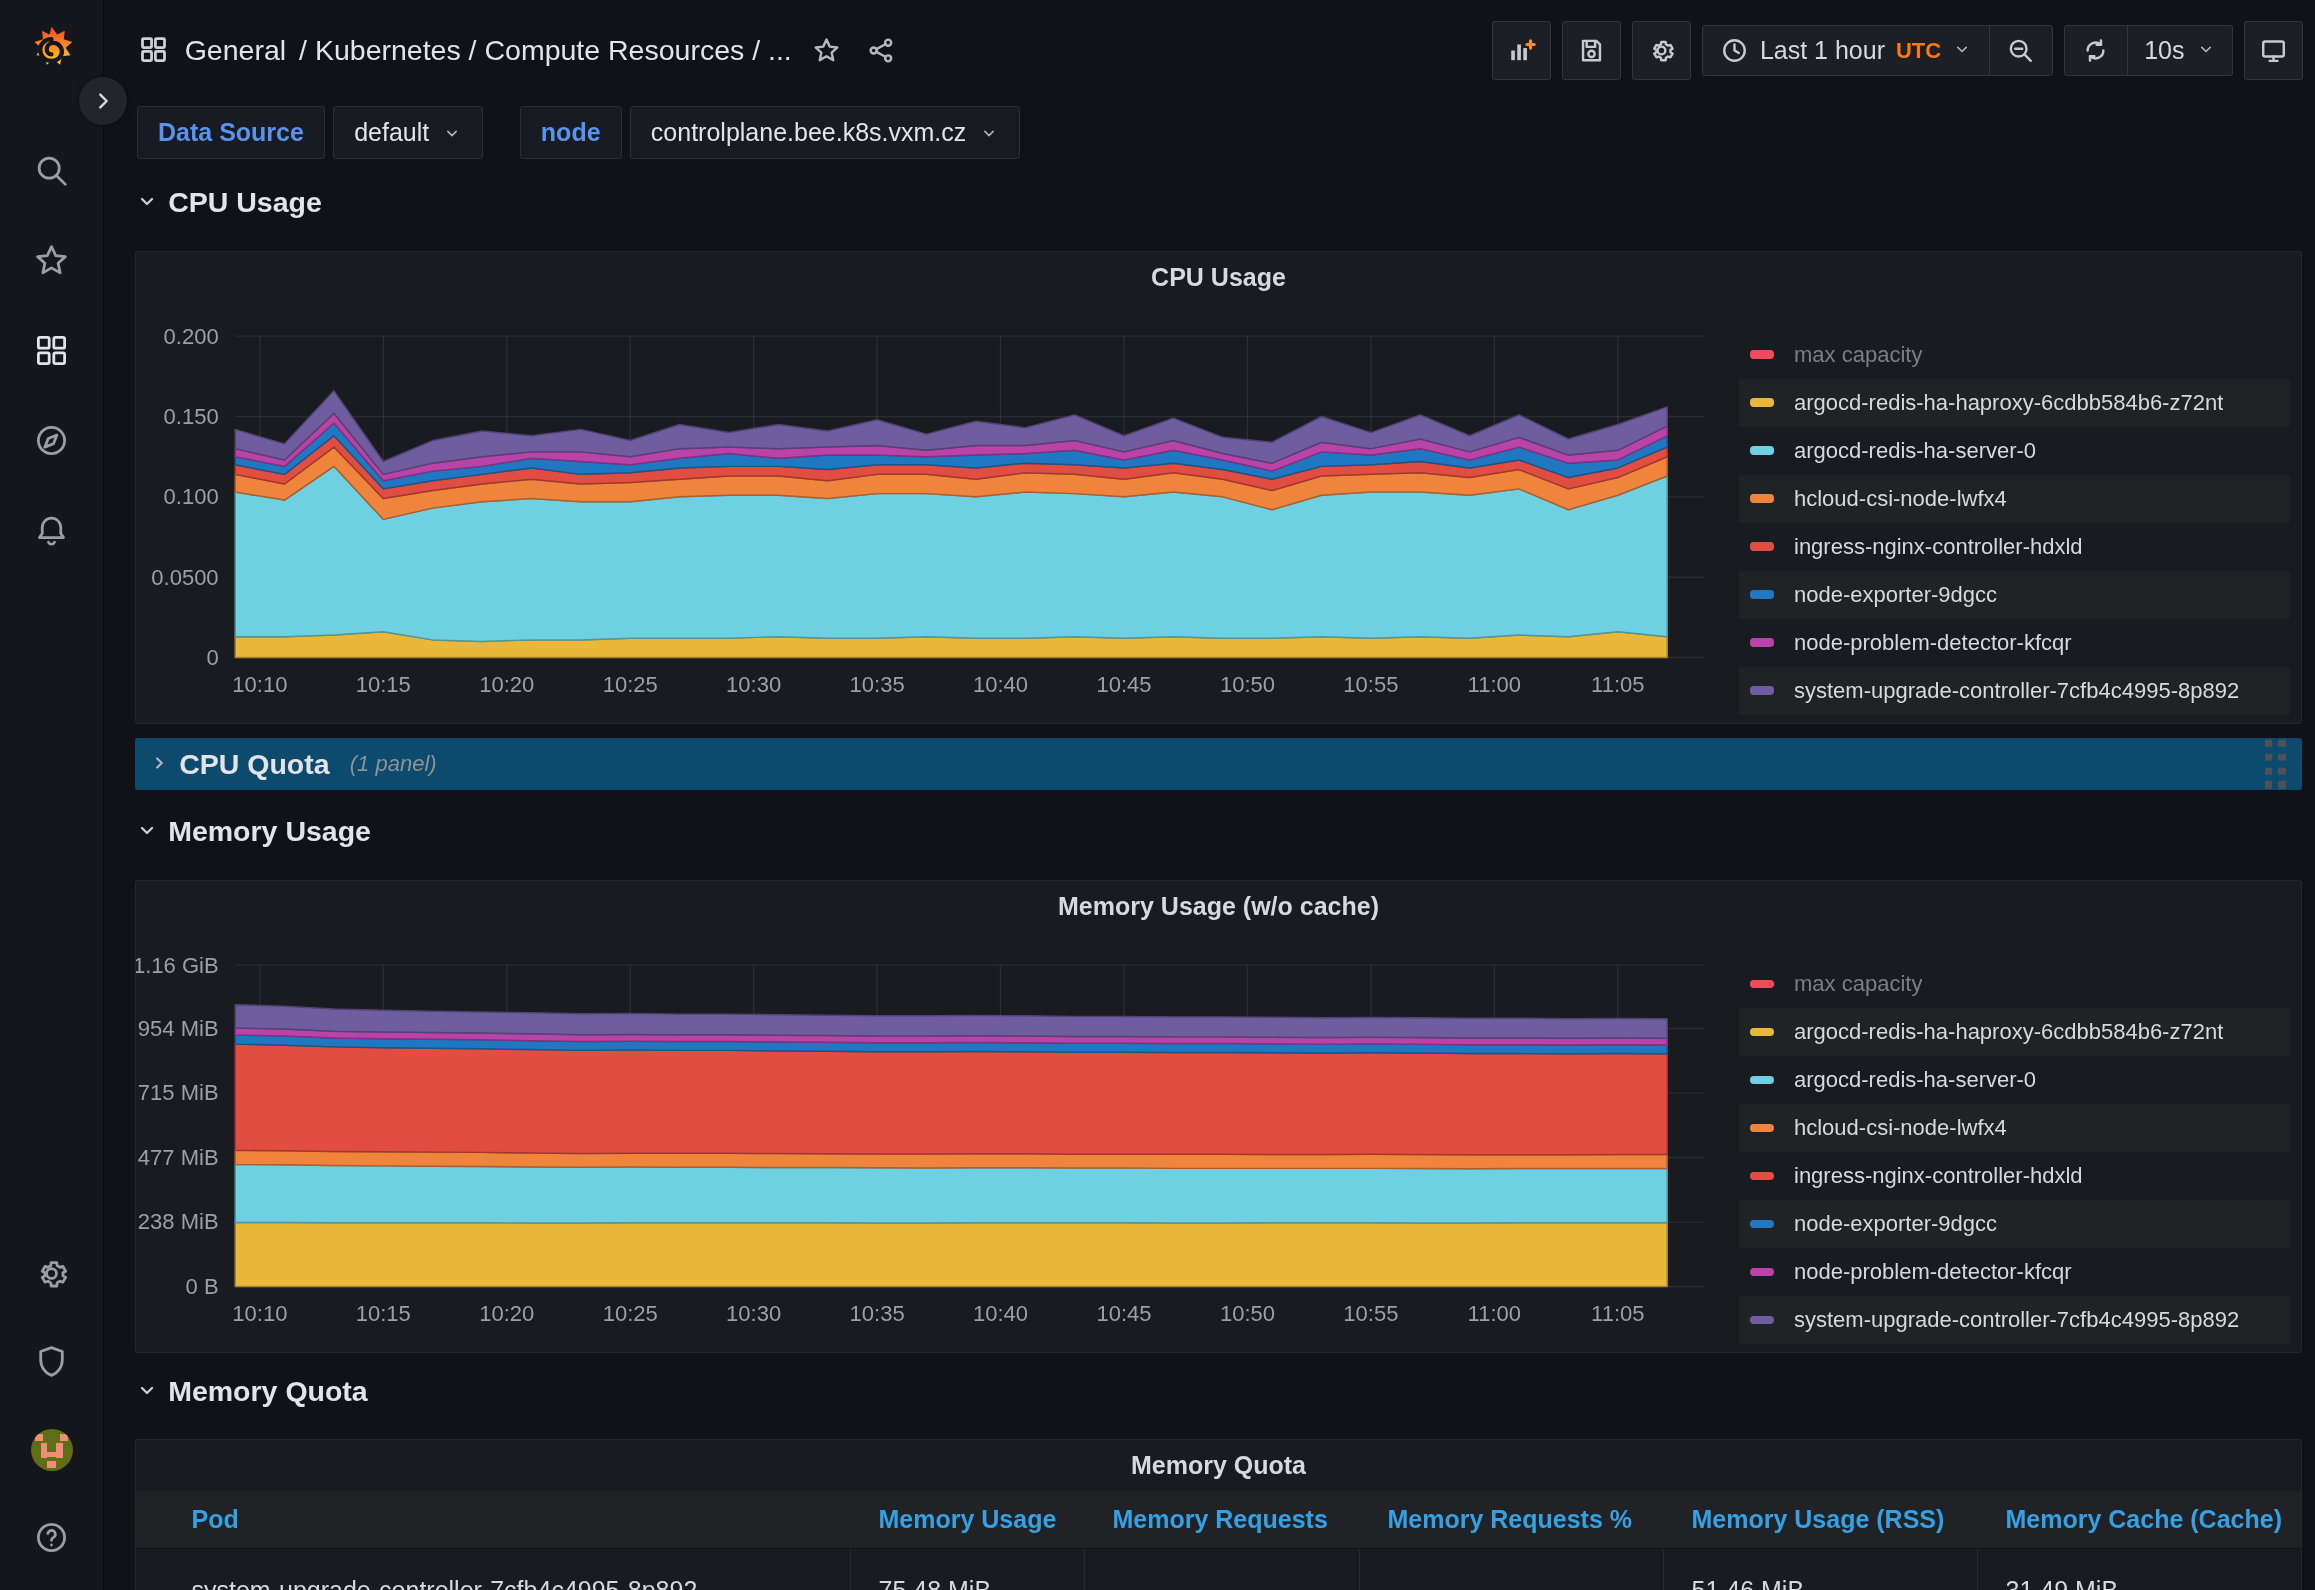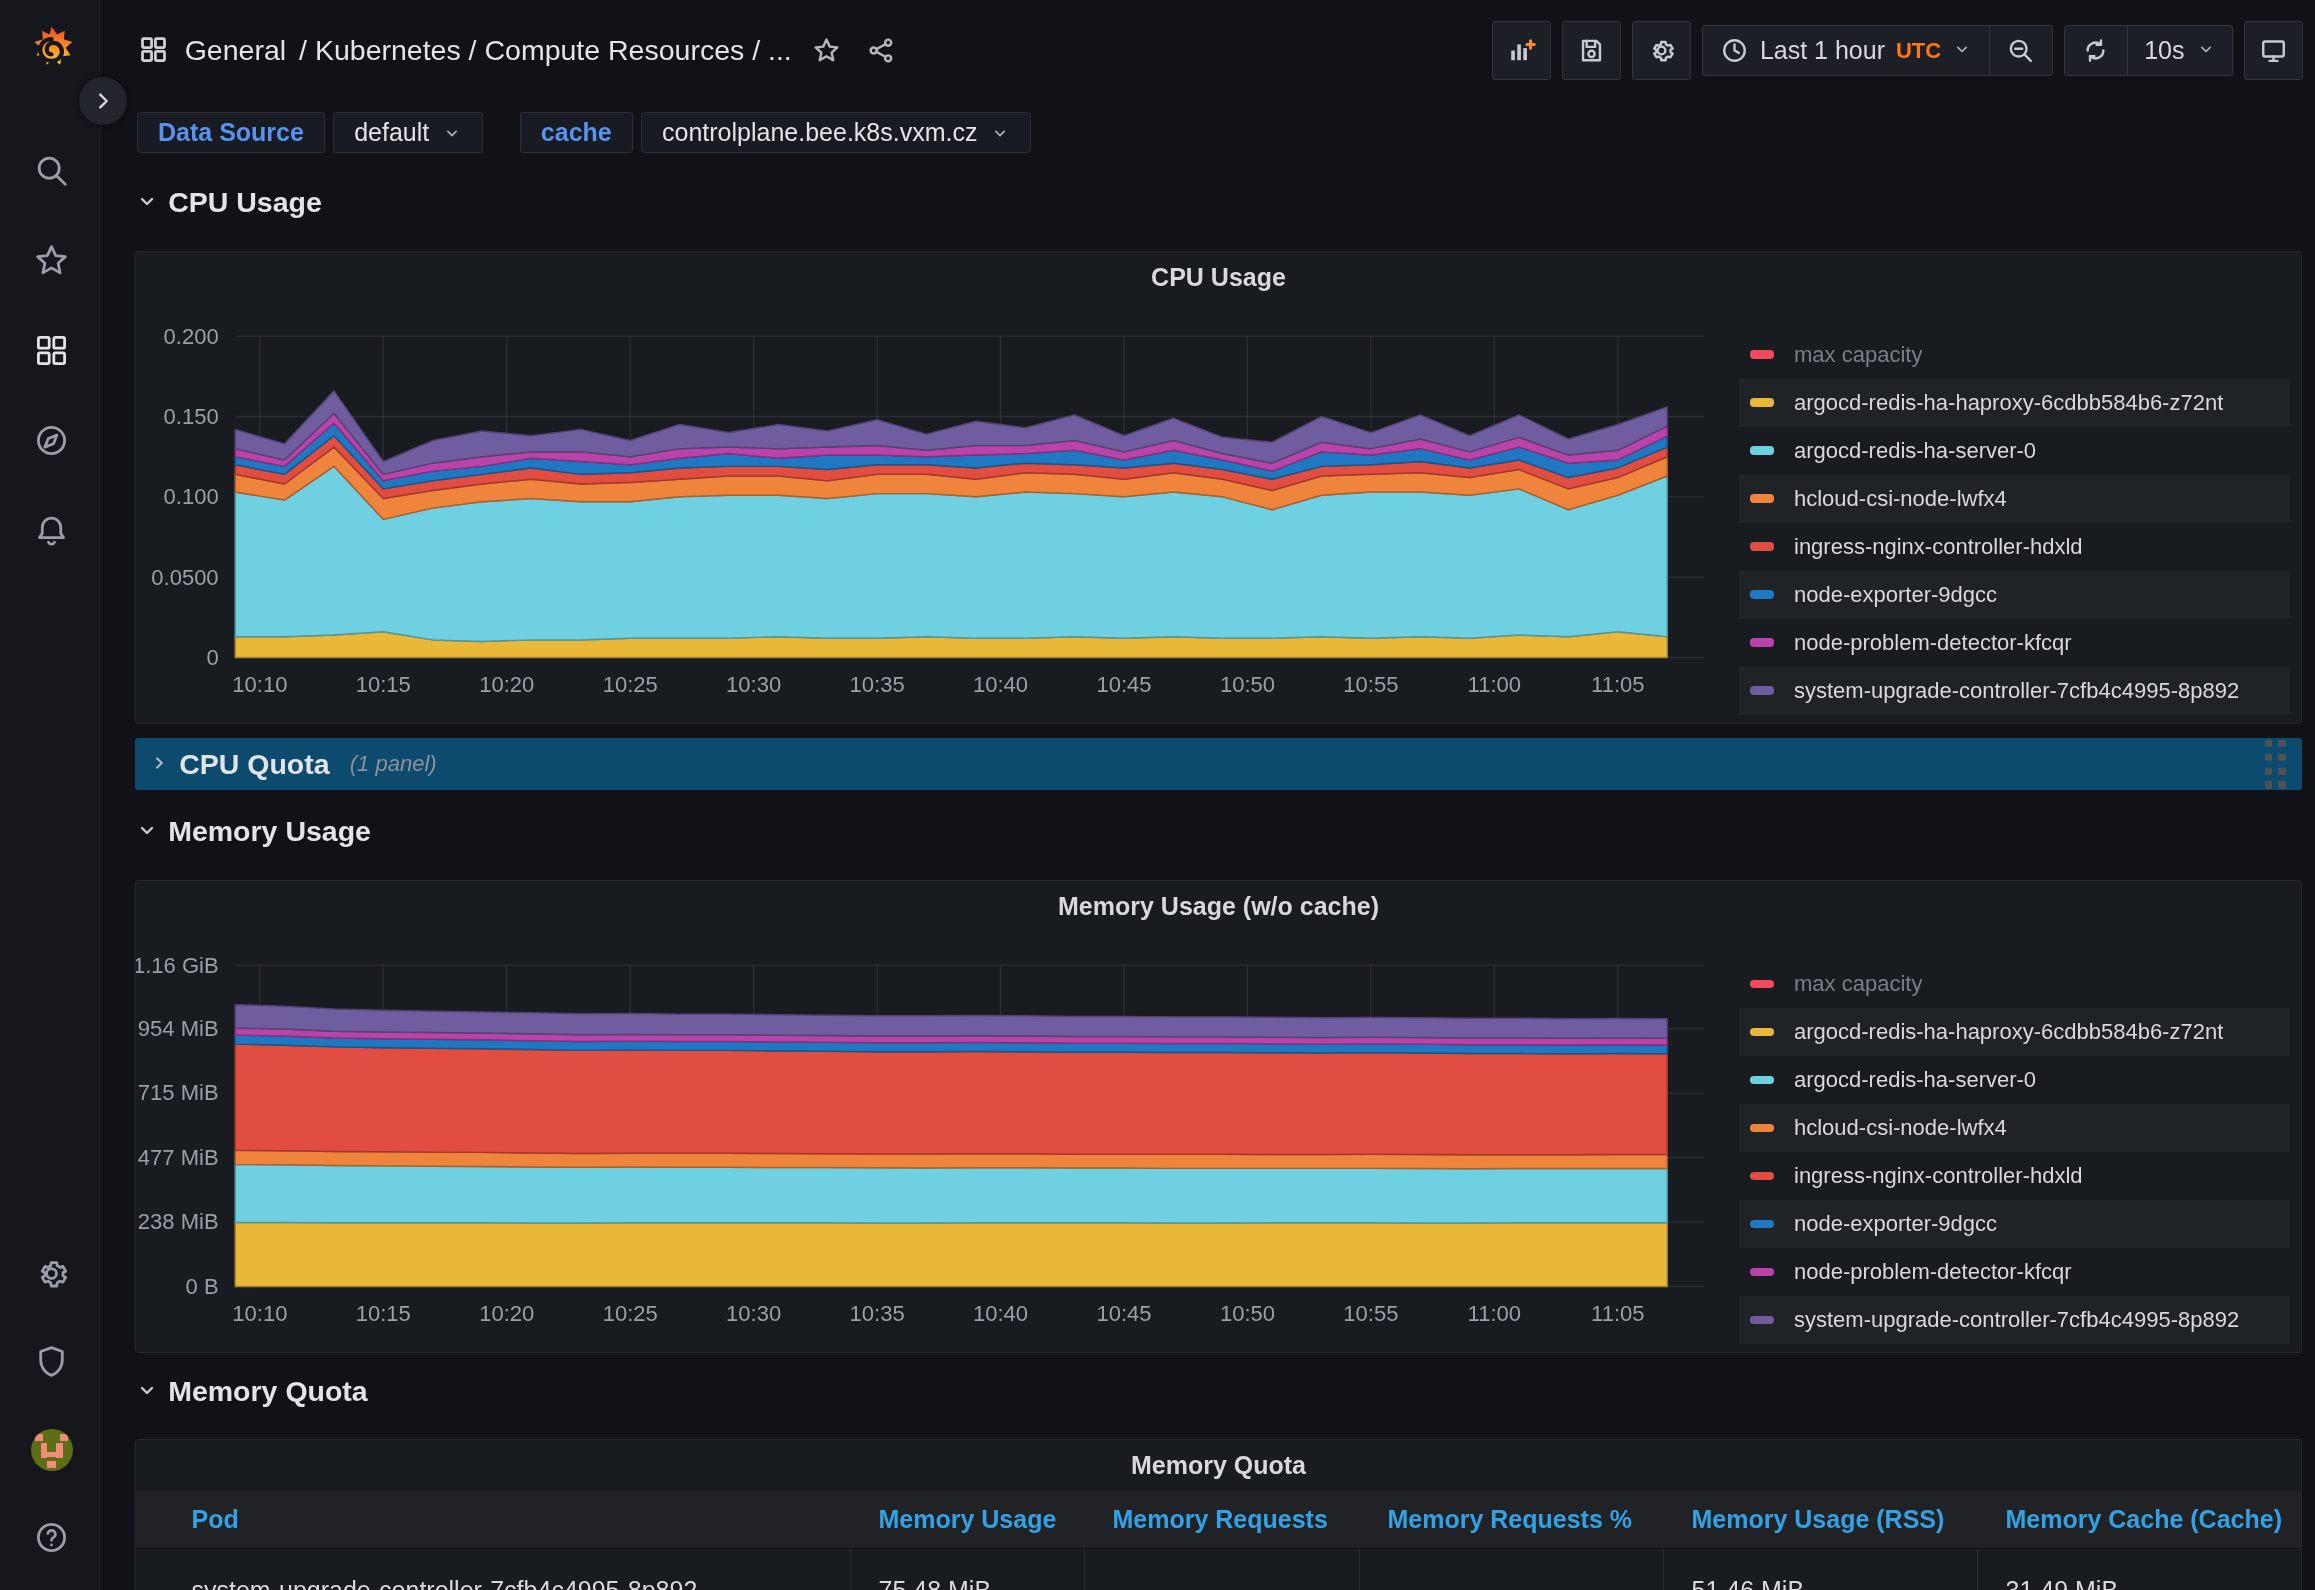--- a/index.html
+++ b/index.html
@@ -53,21 +53,21 @@
   .btn-group { display:flex; height:51px; border:0.9px solid #33363d; border-radius:2.8px; background:#1c1f26; }
   .btn-group .seg { display:flex; align-items:center; gap:11px; padding:0 16.5px; color:#d8d9dd; font-size:25px; font-weight:500; }
   .btn-group .seg + .seg { border-left:0.9px solid #33363d; }
   .btn-group svg { width:29px; height:29px; stroke:#c7cad0; fill:none; stroke-width:2; stroke-linecap:round; stroke-linejoin:round; }
   .utc { color:#ff780a; font-weight:700; font-size:22px; }
   .caret svg { width:20px; height:20px; stroke:#aeb2b8; }
 
   
   .submenu { display:flex; align-items:center; padding:1.8px 13px 0 33px; gap:8.3px; height:62px; }
   .chip {
-    height:41px; display:flex; align-items:center; gap:13px; padding:0 20px;
+    height:53px; display:flex; align-items:center; gap:13px; padding:0 20px;
     background:#181b21; border:0.9px solid #2c2f36; border-radius:2.8px; font-size:25px;
   }
   .chip.lbl { color:#5794f2; font-weight:700; }
   .chip.val { color:#e3e4e8; }
   .chip .caret { display:flex; }
   .gap-lg { width:20px; }
 
   
   .content { padding:0 13.8px 0 31px; flex:1; min-height:0; }
   .section-h { display:flex; align-items:center; gap:9.2px; height:39px; color:#e3e4e8; }
@@ -310,21 +310,21 @@
       <div class="chip val">
         <span>default</span>
         <span class="caret">
             <svg width="18.4" height="18.4" viewBox="0 0 24 24" fill="none" stroke="#aeb2b8" stroke-width="2" stroke-linecap="round">
               <polyline points="7 10 12 15 17 10"></polyline>
             </svg>
           </span>
       </div>
       <span class="gap-lg"></span>
       <div class="chip lbl">
-        <span>cache</span>
+        <span>node</span>
       </div>
       <div class="chip val">
         <span>controlplane.bee.k8s.vxm.cz</span>
         <span class="caret">
             <svg width="18.4" height="18.4" viewBox="0 0 24 24" fill="none" stroke="#aeb2b8" stroke-width="2" stroke-linecap="round">
               <polyline points="7 10 12 15 17 10"></polyline>
             </svg>
           </span>
       </div>
     </div>

